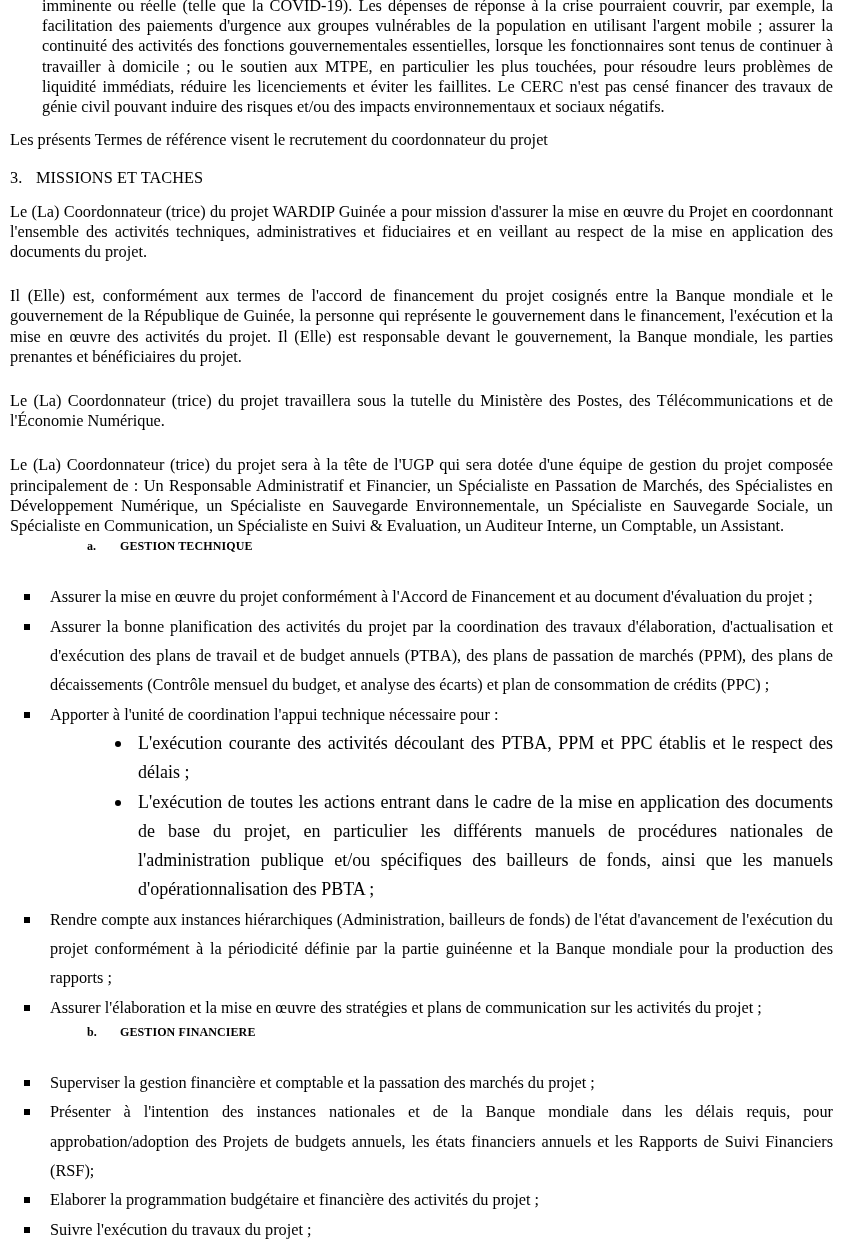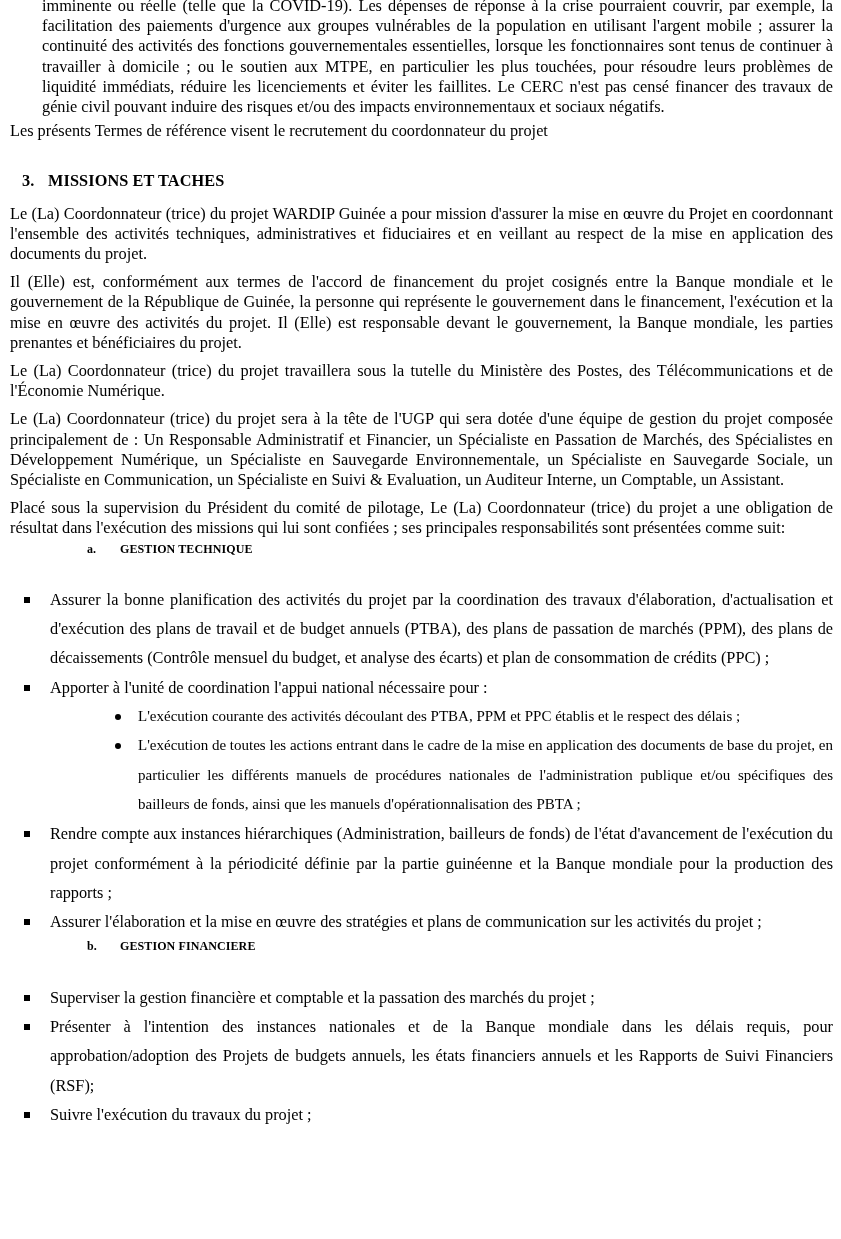--- a/index.html
+++ b/index.html
@@ -30,32 +30,32 @@
     font-size: 16.3px;
     line-height: 20.2px;
     text-align: justify;
     text-justify: inter-word;
     margin: 0;
   }
   .para-indent {
     margin-left: 32px;
   }
   .para-spaced {
-    margin-top: 8px;
+    margin-top: 24px;
   }
   .para-tight {
-    margin-top: 4px;
+    margin-top: 13px;
   }
 
   
   .section-heading {
     font-size: 16.3px;
     line-height: 20.2px;
-    font-weight: bold;
-    margin: 12px;
+    font-weight: normal;
+    margin: 0;
     letter-spacing: 0.1px;
     white-space: nowrap;
   }
   .section-heading .num {
     display: inline-block;
     width: 26px;
   }
 
   
   .sub-heading {
@@ -97,21 +97,21 @@
 
   ul.lvl2 {
     list-style: none;
     margin: 0;
     padding: 0;
   }
   ul.lvl2 > li {
     position: relative;
     padding-left: 25px;
     margin-left: 63px;
-    font-size: 15px;
+    font-size: 18px;
     line-height: 29.3px;
     text-align: justify;
     text-justify: inter-word;
   }
   ul.lvl2 > li > .bullet-dot {
     position: absolute;
     left: 2px;
     top: 12px;
     width: 6px;
     height: 6px;
@@ -142,39 +142,39 @@
   </div>
 
   <p class="para para-tight">Le (La) Coordonnateur (trice) du projet WARDIP Guinée a pour mission d'assurer la mise en œuvre du Projet en coordonnant l'ensemble des activités techniques, administratives et fiduciaires et en veillant au respect de la mise en application des documents du projet.</p>
 
   <p class="para para-spaced">Il (Elle) est, conformément aux termes de l'accord de financement du projet cosignés entre la Banque mondiale et le gouvernement de la République de Guinée, la personne qui représente le gouvernement dans le financement, l'exécution et la mise en œuvre des activités du projet.  Il (Elle) est responsable devant le gouvernement, la Banque mondiale, les parties prenantes et bénéficiaires du projet.</p>
 
   <p class="para para-spaced">Le (La) Coordonnateur (trice) du projet travaillera sous la tutelle du Ministère des Postes, des Télécommunications et de l'Économie Numérique.</p>
 
   <p class="para para-spaced">Le (La) Coordonnateur (trice) du projet sera à la tête de l'UGP qui sera dotée d'une équipe de gestion du projet composée principalement de : Un Responsable Administratif et Financier, un Spécialiste en Passation de Marchés, des Spécialistes en Développement Numérique, un Spécialiste en Sauvegarde Environnementale, un Spécialiste en Sauvegarde Sociale, un Spécialiste en Communication, un Spécialiste en Suivi &amp; Evaluation, un Auditeur Interne, un Comptable, un Assistant.</p>
 
-  <p class="para para-spaced">Placé sous la supervision du Président du comité de pilotage, Le (La) Coordonnateur (trice) du projet a une obligation de résultat dans l'exécution des missions qui lui sont confiées ; ses principales responsabilités sont présentées comme suit:</p>
 
   <div class="sub-heading">
     <span class="letter">a.</span><span>GESTION TECHNIQUE</span>
   </div>
 
   <div class="gap-lg"></div>
 
   <ul class="lvl1">
     <li>
       <span class="bullet-sq"></span>
+      <span>Assurer la mise en œuvre du projet conformément à l'Accord de Financement et au document d'évaluation du projet ;</span>
     </li>
     <li>
       <span class="bullet-sq"></span>
       <span>Assurer la bonne planification des activités du projet par la coordination des travaux d'élaboration, d'actualisation et d'exécution des plans de travail et de budget annuels (PTBA), des plans de passation de marchés (PPM), des plans de décaissements (Contrôle mensuel du budget, et analyse des écarts) et plan de consommation de crédits (PPC) ;</span>
     </li>
     <li>
       <span class="bullet-sq"></span>
-      <span>Apporter à l'unité de coordination l'appui national nécessaire pour :</span>
+      <span>Apporter à l'unité de coordination l'appui technique nécessaire pour :</span>
       <ul class="lvl2">
         <li>
           <span class="bullet-dot"></span>
           <span>L'exécution courante des activités découlant des PTBA, PPM et PPC établis et le respect des délais ;</span>
         </li>
         <li>
           <span class="bullet-dot"></span>
           <span>L'exécution de toutes les actions entrant dans le cadre de la mise en application des documents de base du projet, en particulier les différents manuels de procédures nationales de l'administration publique et/ou spécifiques des bailleurs de fonds, ainsi que les manuels d'opérationnalisation des PBTA ;</span>
         </li>
       </ul>
@@ -199,20 +199,21 @@
     <li>
       <span class="bullet-sq"></span>
       <span>Superviser la gestion financière et comptable et la passation des marchés du projet ;</span>
     </li>
     <li>
       <span class="bullet-sq"></span>
       <span>Présenter à l'intention des instances nationales et de la Banque mondiale dans les délais requis, pour approbation/adoption des Projets de budgets annuels, les états financiers annuels et les Rapports de Suivi Financiers (RSF);</span>
     </li>
     <li>
       <span class="bullet-sq"></span>
+      <span>Elaborer la programmation budgétaire et financière des activités du projet ;</span>
     </li>
     <li>
       <span class="bullet-sq"></span>
       <span>Suivre l'exécution du travaux du projet ;</span>
     </li>
     <li>
       
       
     </li>
 

